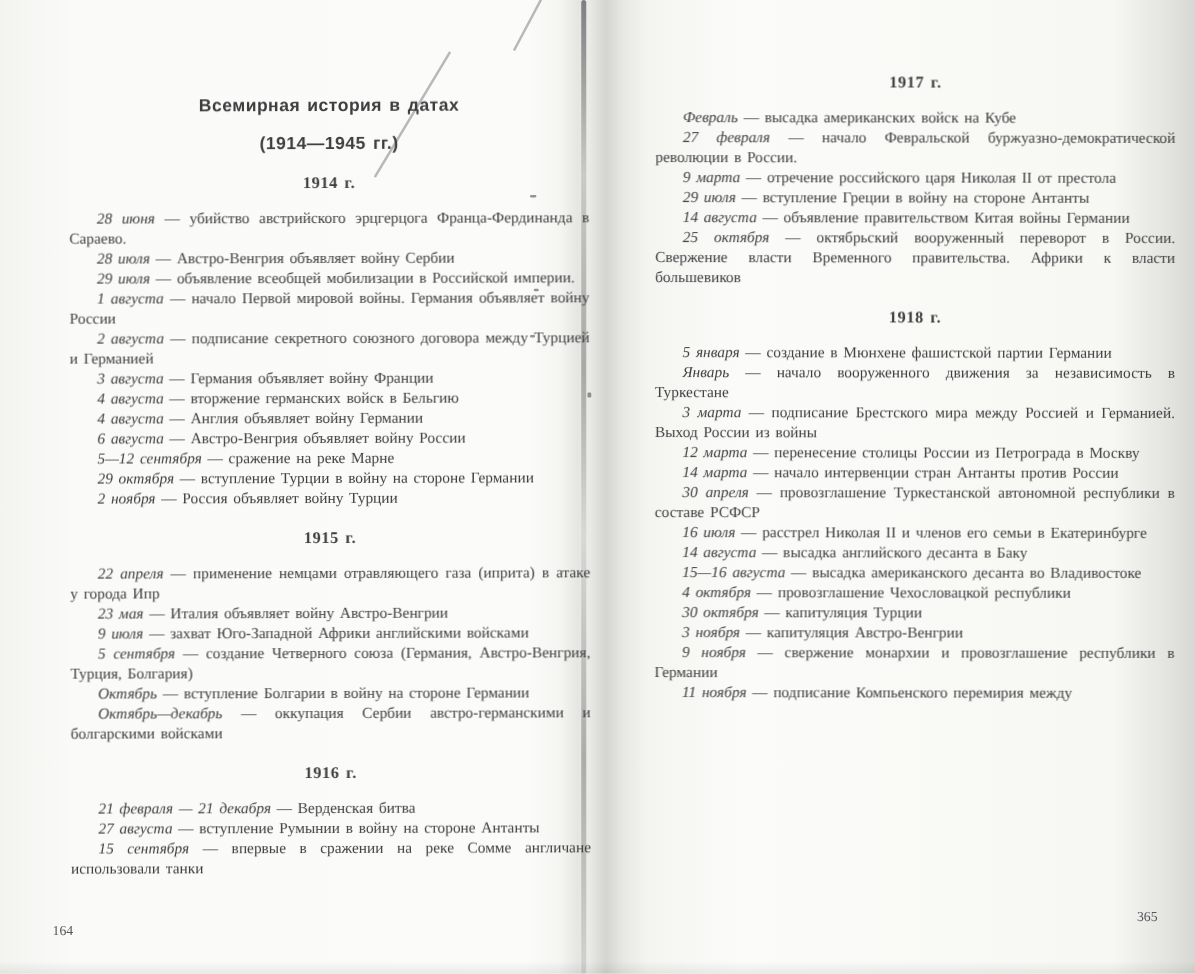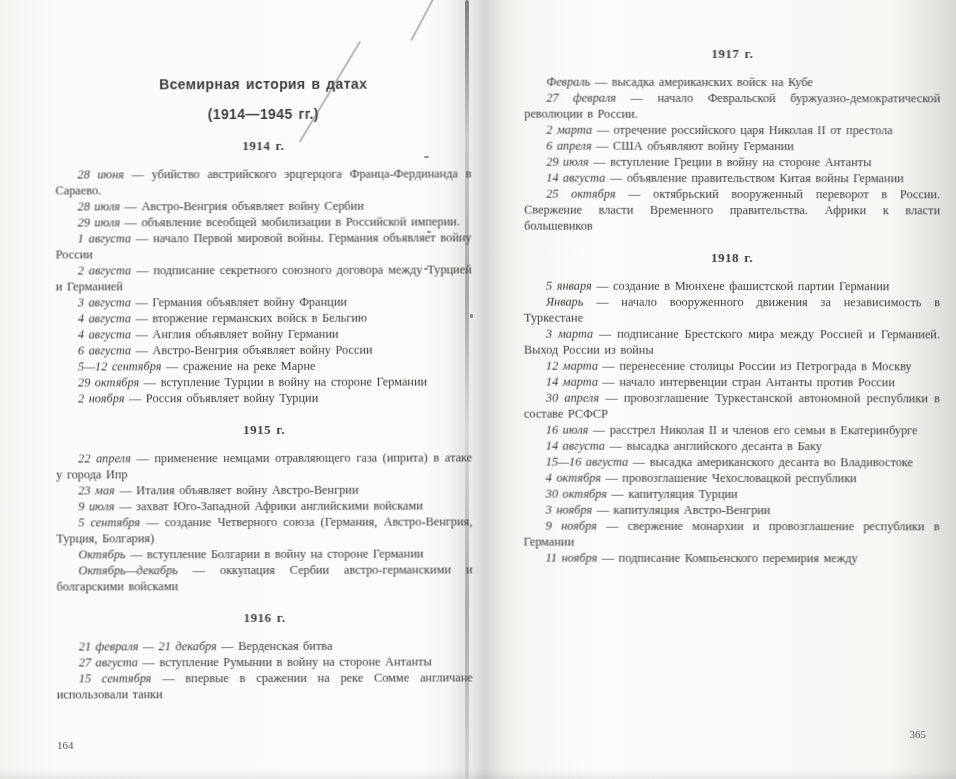--- a/index.html
+++ b/index.html
@@ -53,21 +53,21 @@
     position:absolute;
     width:416px;
     color:#3e3e40;
     font-size:12.3px;
     line-height:16px;
     text-align:justify;
     filter:blur(0.33px);
     word-spacing:1.5px;
   }
   .page-left  { left:56px;  top:76px;  transform:rotate(-0.15deg); }
-  .page-right { left:524px; top:30px;  transform:rotate(0.1deg); }
+  .page-right { left:524px; top:42px;  transform:rotate(0.1deg); }
 
   .doc-title, .doc-subtitle {
     font-family:"Liberation Sans","DejaVu Sans",sans-serif;
     font-weight:bold;
     font-size:14px;
     text-align:center;
     text-indent:0;
     margin:0 0 14px 0;
     letter-spacing:0.4px;
   }
@@ -87,21 +87,21 @@
   }
   .entry .date { }
 
   .page-number {
     position:absolute;
     color:#55555a;
     font-size:11px;
     filter:blur(0.35px);
     margin-top:12px;
   }
-  .page-number-left  { left:57px;  top:727px; }
+  .page-number-left  { left:42px;  top:727px; }
   .page-number-right { left:880px; top:716px; width:46px; text-align:right; }
 </style>
 </head>
 <body>
 
 <div class="scan-surface"></div>
 <div class="gutter-shadow"></div>
 <div class="gutter-crease"></div>
 <div class="scratch scratch-a"></div>
 <div class="scratch scratch-b"></div>
@@ -140,22 +140,21 @@
       <p class="entry"><i class="date">27 августа</i><span> — вступление Румынии в войну на стороне Антанты</span></p>
       <p class="entry"><i class="date">15 сентября</i><span> — впервые в сражении на реке Сомме англичане использовали танки</span></p>
     </div>
 </div>
 
 <div class="page-col page-right">
   <div>
       <div class="year-heading">1917 г.</div>
       <p class="entry"><i class="date">Февраль</i><span> — высадка американских войск на Кубе</span></p>
       <p class="entry"><i class="date">27 февраля</i><span> — начало Февральской буржуазно-демократической революции в России.</span></p>
-      <p class="entry"><i class="date">2 марта</i><span> — отречение российского царя Николая II от престола</span></p>
-      <p class="entry"><i class="date">6 апреля</i><span> — США объявляют войну Германии</span></p>
+      <p class="entry"><i class="date">9 марта</i><span> — отречение российского царя Николая II от престола</span></p>
       <p class="entry"><i class="date">29 июля</i><span> — вступление Греции в войну на стороне Антанты</span></p>
       <p class="entry"><i class="date">14 августа</i><span> — объявление правительством Китая войны Германии</span></p>
       <p class="entry"><i class="date">25 октября</i><span> — октябрьский вооруженный переворот в России. Свержение власти Временного правительства. Африки к власти большевиков</span></p>
       <div class="year-heading">1918 г.</div>
       <p class="entry"><i class="date">5 января</i><span> — создание в Мюнхене фашистской партии Германии</span></p>
       <p class="entry"><i class="date">Январь</i><span> — начало вооруженного движения за независимость в Туркестане</span></p>
       <p class="entry"><i class="date">3 марта</i><span> — подписание Брестского мира между Россией и Германией. Выход России из войны</span></p>
       <p class="entry"><i class="date">12 марта</i><span> — перенесение столицы России из Петрограда в Москву</span></p>
       <p class="entry"><i class="date">14 марта</i><span> — начало интервенции стран Антанты против России</span></p>
       <p class="entry"><i class="date">30 апреля</i><span> — провозглашение Туркестанской автономной республики в составе РСФСР</span></p>

